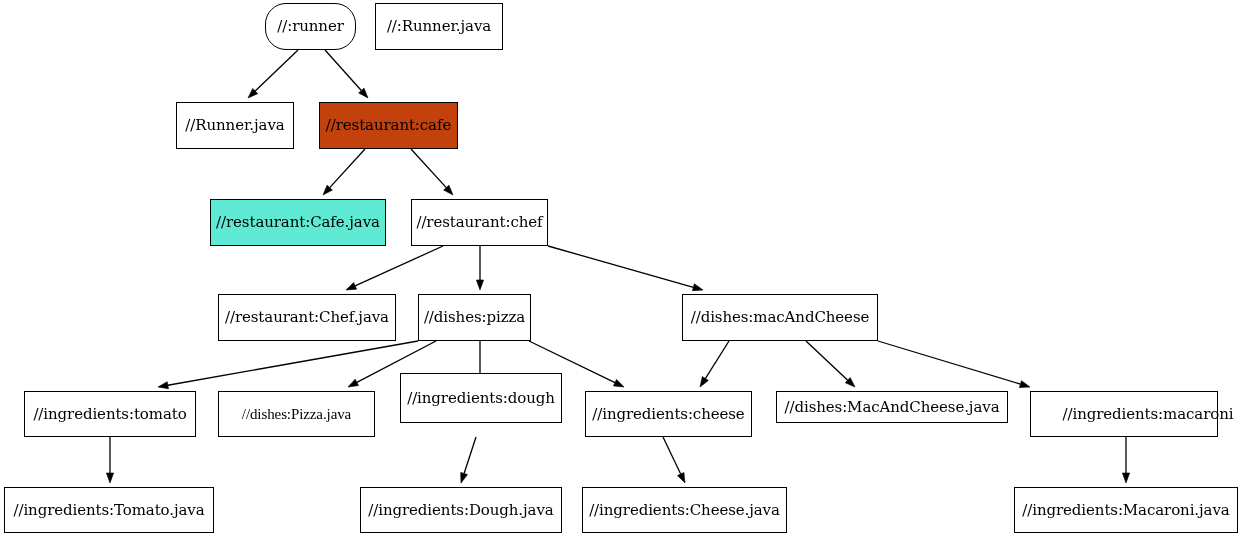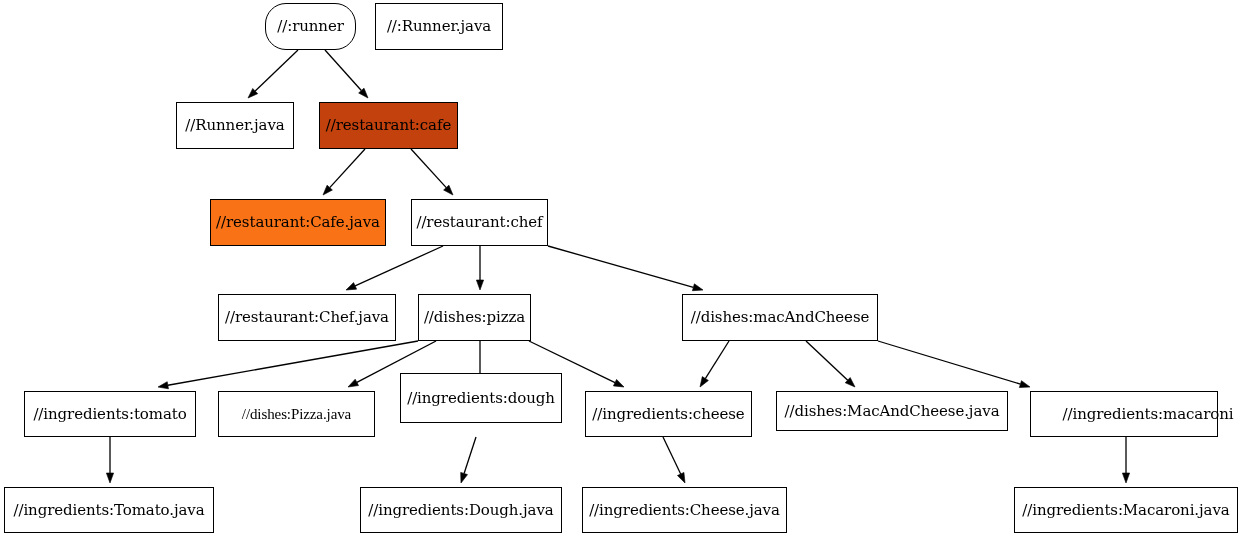--- a/index.html
+++ b/index.html
@@ -90,30 +90,30 @@
       <polygon points="685,483 677.4377618290716,475.53189757393795 683.9331282248484,472.42541799334913" class="edge-head" fill="#000000"></polygon>
       <line x1="1126" y1="437" x2="1126" y2="473" class="edge-line" stroke="#000000"></line>
       <polygon points="1126,483 1122.4,473 1129.6,473" class="edge-head" fill="#000000"></polygon>
     </svg>
 
   <div id="nodes-layer">
       <div class="node-box" style="left: 265px; top: 3px; width: 91px; height: 47px; border-color: rgb(0, 0, 0); background: rgb(255, 255, 255); border-radius: 21px;">//:runner</div>
       <div class="node-box" style="left: 375px; top: 3px; width: 128px; height: 47px; border-color: rgb(0, 0, 0); background: rgb(255, 255, 255);">//:Runner.java</div>
       <div class="node-box" style="left: 176px; top: 102px; width: 118px; height: 47px; border-color: rgb(0, 0, 0); background: rgb(255, 255, 255);">//Runner.java</div>
       <div class="node-box" style="left: 319px; top: 102px; width: 139px; height: 47px; border-color: rgb(0, 0, 0); background: #c2410c;">//restaurant:cafe</div>
-      <div class="node-box" style="left: 210px; top: 199px; width: 176px; height: 47px; border-color: rgb(0, 0, 0); background: #f97316;">//restaurant:Cafe.java</div>
+      <div class="node-box" style="left: 210px; top: 199px; width: 176px; height: 47px; border-color: rgb(0, 0, 0); background: #5eead4;">//restaurant:Cafe.java</div>
       <div class="node-box" style="left: 411px; top: 199px; width: 137px; height: 47px; border-color: rgb(0, 0, 0); background: rgb(255, 255, 255);">//restaurant:chef</div>
       <div class="node-box" style="left: 218px; top: 294px; width: 178px; height: 47px; border-color: rgb(0, 0, 0); background: rgb(255, 255, 255);">//restaurant:Chef.java</div>
       <div class="node-box" style="left: 418px; top: 294px; width: 113px; height: 47px; border-color: rgb(0, 0, 0); background: rgb(255, 255, 255);">//dishes:pizza</div>
       <div class="node-box" style="left: 682px; top: 294px; width: 196px; height: 47px; border-color: rgb(0, 0, 0); background: rgb(255, 255, 255);">//dishes:macAndCheese</div>
       <div class="node-box" style="left: 24px; top: 391px; width: 172px; height: 46px; border-color: rgb(0, 0, 0); background: rgb(255, 255, 255);">//ingredients:tomato</div>
       <div class="node-box" style="left: 218px; top: 391px; width: 157px; height: 46px; border-color: rgb(0, 0, 0); background: rgb(255, 255, 255); font-family: Liberation Serif, serif;">//dishes:Pizza.java</div>
       <div class="node-box" style="left: 400px; top: 373px; width: 162px; height: 50px; border-color: rgb(0, 0, 0); background: rgb(255, 255, 255);">//ingredients:dough</div>
       <div class="node-box" style="left: 585px; top: 391px; width: 167px; height: 46px; border-color: rgb(0, 0, 0); background: rgb(255, 255, 255);">//ingredients:cheese</div>
-      <div class="node-box" style="left: 776px; top: 391px; width: 232px; height: 40px; border-color: rgb(0, 0, 0); background: rgb(255, 255, 255);">//dishes:MacAndCheese.java</div>
+      <div class="node-box" style="left: 776px; top: 391px; width: 232px; height: 32px; border-color: rgb(0, 0, 0); background: rgb(255, 255, 255);">//dishes:MacAndCheese.java</div>
       <div class="node-box" style="left: 1030px; top: 391px; width: 188px; height: 46px; border-color: rgb(0, 0, 0); background: rgb(255, 255, 255); padding-left: 48px;">//ingredients:macaroni</div>
       <div class="node-box" style="left: 4px; top: 487px; width: 210px; height: 46px; border-color: rgb(0, 0, 0); background: rgb(255, 255, 255);">//ingredients:Tomato.java</div>
       <div class="node-box" style="left: 360px; top: 487px; width: 202px; height: 46px; border-color: rgb(0, 0, 0); background: rgb(255, 255, 255);">//ingredients:Dough.java</div>
       <div class="node-box" style="left: 582px; top: 487px; width: 205px; height: 46px; border-color: rgb(0, 0, 0); background: rgb(255, 255, 255);">//ingredients:Cheese.java</div>
       <div class="node-box" style="left: 1014px; top: 487px; width: 224px; height: 46px; border-color: rgb(0, 0, 0); background: rgb(255, 255, 255);">//ingredients:Macaroni.java</div>
     </div>
 
 </div>
 
 </body></html>

